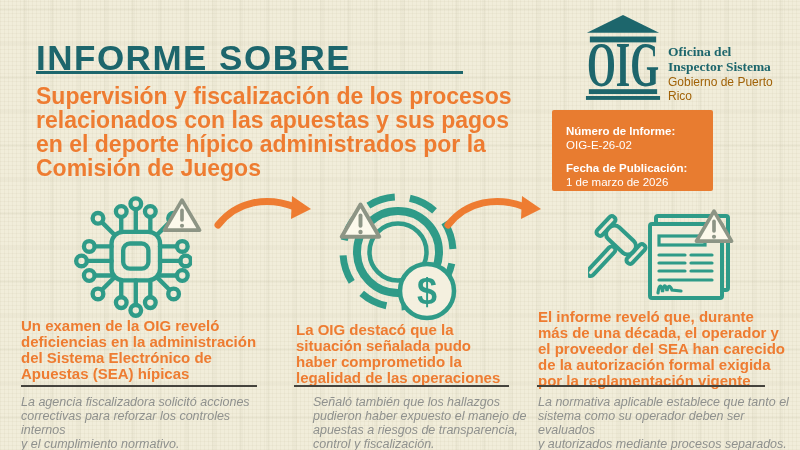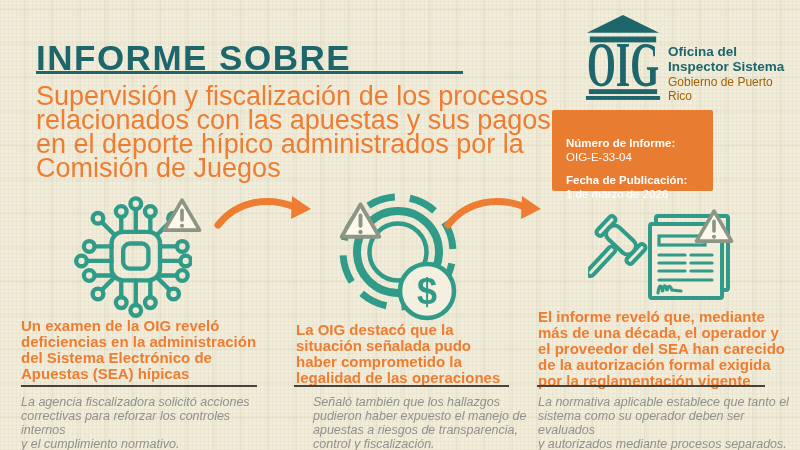--- a/index.html
+++ b/index.html
@@ -17,29 +17,29 @@
       repeating-linear-gradient(90deg, rgba(140,128,84,.055) 0 1px, transparent 1px 4px),
       repeating-linear-gradient(0deg, rgba(140,128,84,.05) 0 1px, transparent 1px 4px),
       repeating-linear-gradient(90deg, transparent 0 23px, rgba(120,112,78,.04) 23px 27px),
       repeating-linear-gradient(0deg, transparent 0 31px, rgba(120,112,78,.04) 31px 34px);
   }
   .abs{position:absolute;}
   .pre{white-space:pre-line;}
 
   .main-title{left:36px;top:30px;font-size:35px;font-weight:bold;letter-spacing:1.5px;color:var(--teal);margin-top:8px;}
   .title-rule{left:36px;top:71px;width:427px;height:3px;background:var(--teal);}
-  .subtitle{left:36px;top:84px;width:530px;font-size:27px;line-height:24px;font-weight:normal;color:var(--orange);}
+  .subtitle{left:36px;top:84px;width:530px;font-size:23px;line-height:24px;font-weight:bold;color:var(--orange);}
 
   .logo-emblem{left:584px;top:13px;}
-  .logo-text{color:var(--teal);}
+  .logo-text{color:var(--teal);font-family:Liberation Serif, serif;}
   .logo-l1{left:668px;top:44px;font-size:13.5px;font-weight:bold;}
   .logo-l2{left:668px;top:59px;font-size:13.5px;font-weight:bold;}
   .logo-l3{left:668px;top:75px;font-size:12px;font-weight:normal;color:#a16207;}
 
-  .report-box{left:552px;top:110px;width:161px;height:81px;background:var(--orangeBox);border-radius:2px;box-sizing:border-box;padding:26px 14px;color:var(--white);}
+  .report-box{left:552px;top:110px;width:161px;height:81px;background:var(--orangeBox);border-radius:2px;box-sizing:border-box;padding:14px 14px;color:var(--white);}
   .report-box .lbl{font-size:11.5px;font-weight:bold;line-height:14px;}
   .report-box .val{font-size:11.5px;line-height:14px;margin-bottom:9px;}
 
   .section-heading{font-size:15px;line-height:16px;font-weight:bold;color:var(--orange);}
   .section-rule{height:2px;background:var(--ruleDark);}
   .section-body{font-size:12.5px;line-height:14px;color:var(--bodyGray);font-style:italic;}
 
   .h1c{left:21px;top:318px;width:252px;}
   .r1c{left:21px;top:385px;width:236px;}
   .b1c{left:21px;top:395px;width:252px;}
@@ -71,21 +71,21 @@
     <text x="40" y="74" text-anchor="middle" font-family="Liberation Serif, DejaVu Serif, serif" font-weight="bold" font-size="64" fill="#1d666c" textLength="74" lengthAdjust="spacingAndGlyphs">OIG</text>
     <rect x="5" y="77" width="70" height="5" fill="#1d666c"></rect>
     <rect x="2" y="84" width="76" height="4" fill="#1d666c"></rect>
   </svg>
   <div class="abs logo-text logo-l1">Oficina del</div>
   <div class="abs logo-text logo-l2">Inspector Sistema</div>
   <div class="abs logo-l3">Gobierno de Puerto Rico</div>
 
   <div class="abs report-box">
     <div class="lbl">Número de Informe:</div>
-    <div class="val">OIG-E-33-04</div>
+    <div class="val">OIG-E-26-02</div>
     <div class="lbl">Fecha de Publicación:</div>
     <div class="val">1 de marzo de 2026</div>
   </div>
 
   <svg class="abs" style="left:66px;top:196px;" width="126" height="126" viewBox="0 0 130 130">
     <g class="ico-stroke" stroke-width="4.5" stroke-linecap="round">
       <rect x="47" y="37" width="50" height="50" rx="12"></rect>
       <rect x="59" y="49" width="26" height="26" rx="7"></rect>
       <path d="M57,37 V22"></path>
         <circle cx="57" cy="16" r="5.5"></circle>
@@ -193,21 +193,21 @@
   <div class="abs section-heading pre h2c">La OIG destacó que la
 situación señalada pudo
 haber comprometido la
 legalidad de las operaciones</div>
   <div class="abs section-rule r2c"></div>
   <div class="abs section-body pre b2c">Señaló también que los hallazgos
 pudieron haber expuesto el manejo de
 apuestas a riesgos de transparencia,
 control y fiscalización.</div>
 
-  <div class="abs section-heading pre h3c">El informe reveló que, mediante
+  <div class="abs section-heading pre h3c">El informe reveló que, durante
 más de una década, el operador y
 el proveedor del SEA han carecido
 de la autorización formal exigida
 por la reglamentación vigente</div>
   <div class="abs section-rule r3c"></div>
   <div class="abs section-body pre b3c">La normativa aplicable establece que tanto el
 sistema como su operador deben ser evaluados
 y autorizados mediante procesos separados.</div>
 
 </div>

